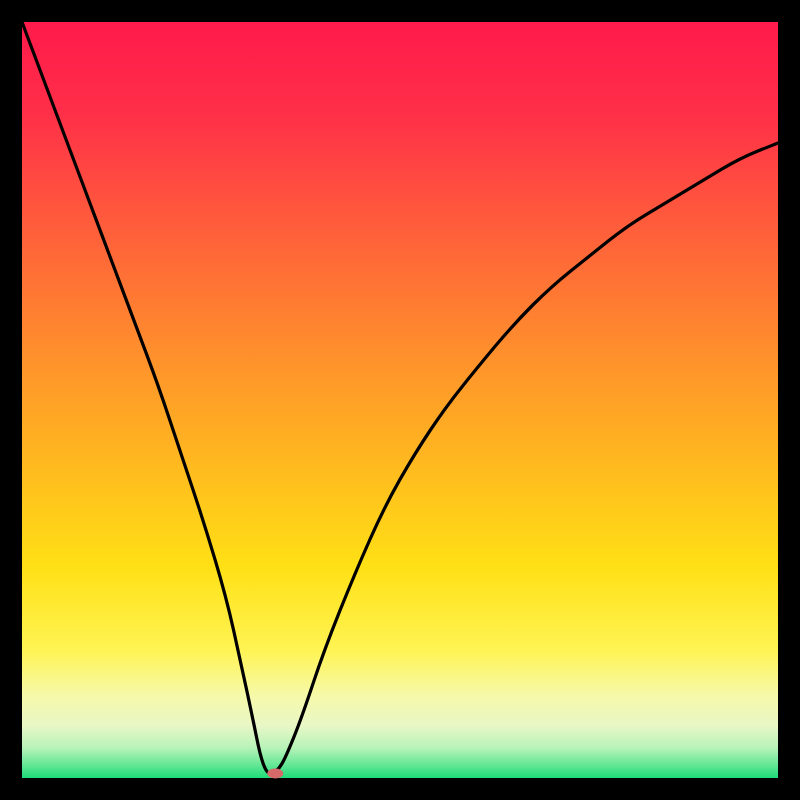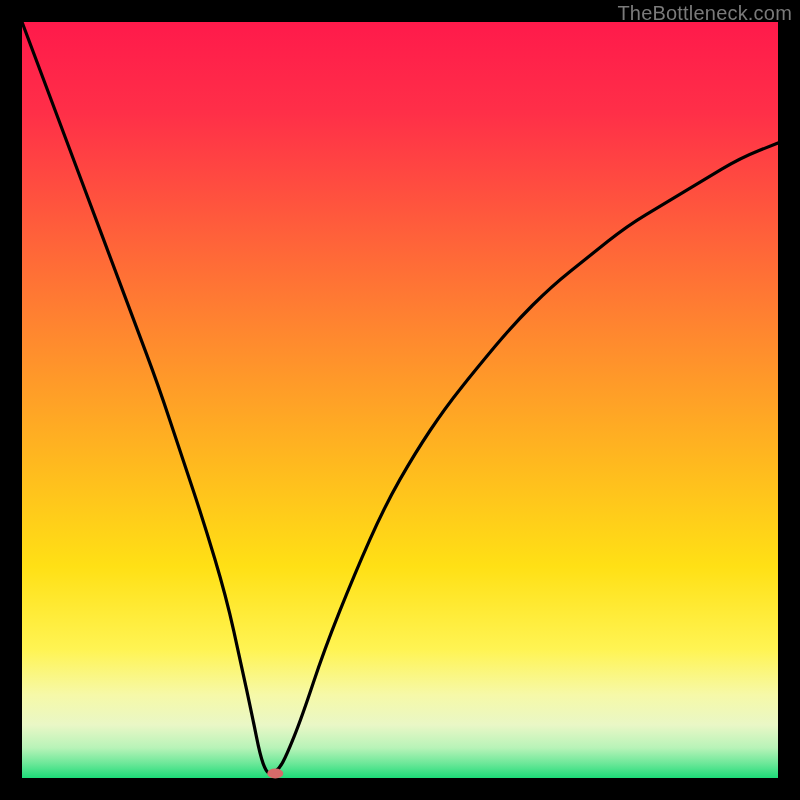--- a/index.html
+++ b/index.html
@@ -59,14 +59,13 @@
 </head>
 <body>
 
 <div class="frame">
   <div class="plot" id="plot" style="background: linear-gradient(rgb(255, 26, 75) 0%, rgb(255, 47, 72) 12%, rgb(255, 90, 60) 26%, rgb(255, 138, 46) 42%, rgb(255, 184, 31) 58%, rgb(255, 224, 21) 72%, rgb(255, 244, 83) 83%, rgb(246, 249, 168) 89%, rgb(233, 247, 198) 93%, rgb(184, 243, 184) 96%, rgb(111, 232, 154) 98%, rgb(29, 219, 120) 100%);">
     <svg class="curve" viewBox="0 0 756 756" preserveAspectRatio="none">
       <path id="curvePath" class="curve-path" d="M 0 0 Q 0 0 11.34 30.24000000000001 Q 22.68 60.48000000000002 34.019999999999996 90.72000000000003 Q 45.36 120.96000000000004 56.699999999999996 151.2 Q 68.03999999999999 181.43999999999994 79.38 211.67999999999995 Q 90.72 241.91999999999996 102.06 272.15999999999997 Q 113.39999999999999 302.40000000000003 124.73999999999998 332.64 Q 136.07999999999998 362.88 147.42 396.9 Q 158.76 430.92 170.1 464.94 Q 181.44 498.96 192.78 536.76 Q 204.12 574.56 211.68 608.5799999999999 Q 219.23999999999998 642.6 224.90999999999997 669.06 Q 230.57999999999998 695.52 234.36 714.4200000000001 Q 238.14000000000001 733.32 241.164 741.636 Q 244.18799999999996 749.952 246.834 751.086 Q 249.48000000000002 752.22 253.26000000000002 749.5740000000001 Q 257.04 746.928 260.82 740.124 Q 264.59999999999997 733.32 272.15999999999997 714.4200000000001 Q 279.71999999999997 695.52 291.06 661.5 Q 302.40000000000003 627.48 317.52 589.6800000000001 Q 332.64 551.88 347.76 517.86 Q 362.88 483.84000000000003 378 457.38 Q 393.12 430.92 408.24 408.24 Q 423.36 385.56 438.48 366.65999999999997 Q 453.59999999999997 347.76 472.5 325.08000000000004 Q 491.40000000000003 302.40000000000003 510.29999999999995 283.5 Q 529.1999999999999 264.59999999999997 548.0999999999999 249.48 Q 567 234.36 585.9000000000001 219.24 Q 604.8000000000001 204.12 623.7 192.77999999999997 Q 642.6 181.43999999999994 661.5 170.09999999999997 Q 680.4 158.76 699.3 147.42000000000002 Q 718.1999999999999 136.08000000000004 737.0999999999999 128.52000000000004 T 756 120.96000000000004"></path>
       <ellipse id="marker" class="marker" cx="253.26000000000002" cy="751.464" rx="8" ry="5"></ellipse>
     </svg>
   </div>
-  <div class="attribution">TheBottleneck.com</div>
 </div>
 
 </body></html>

